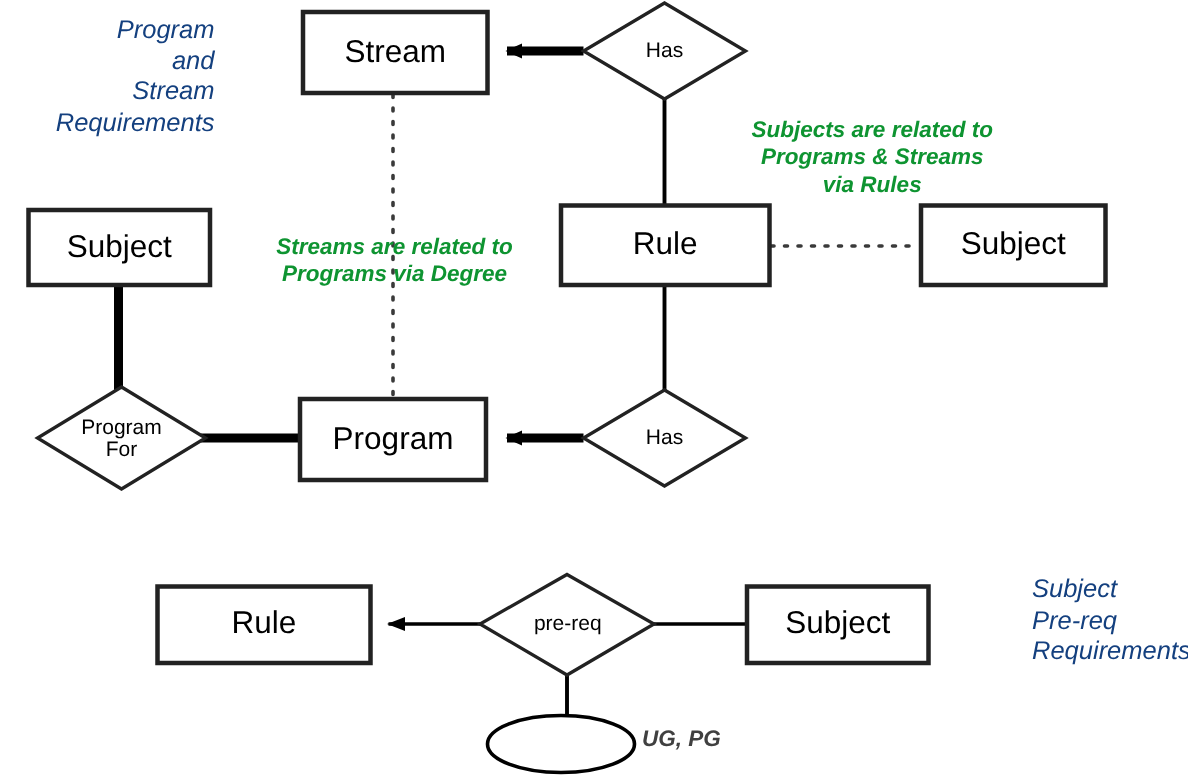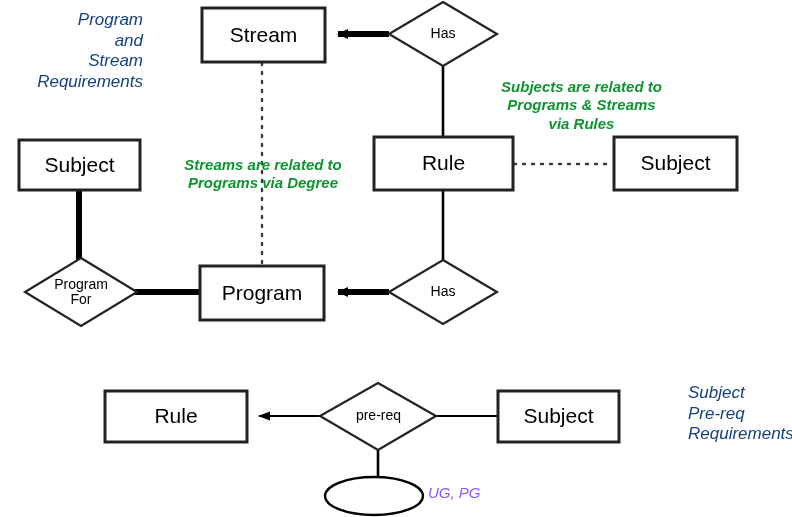--- a/index.html
+++ b/index.html
@@ -55,23 +55,23 @@
     font-size: 17px;
   }
   .annot-green {
     color: #0e9431;
     font-size: 15px;
     font-weight: bold;
     text-align: center;
     margin-top: 12px;
   }
   .annot-green-small {
-    color: #8b5cf6;
+    color: #404040;
     font-size: 15px;
-    font-weight: normal;
+    font-weight: bold;
   }
   .ta-right { text-align: right; }
   .ta-left  { text-align: left; }
 </style>
 </head>
 <body>
 
 <div id="canvas">
 
   <svg id="svg-layer" viewBox="0 0 792 517">

